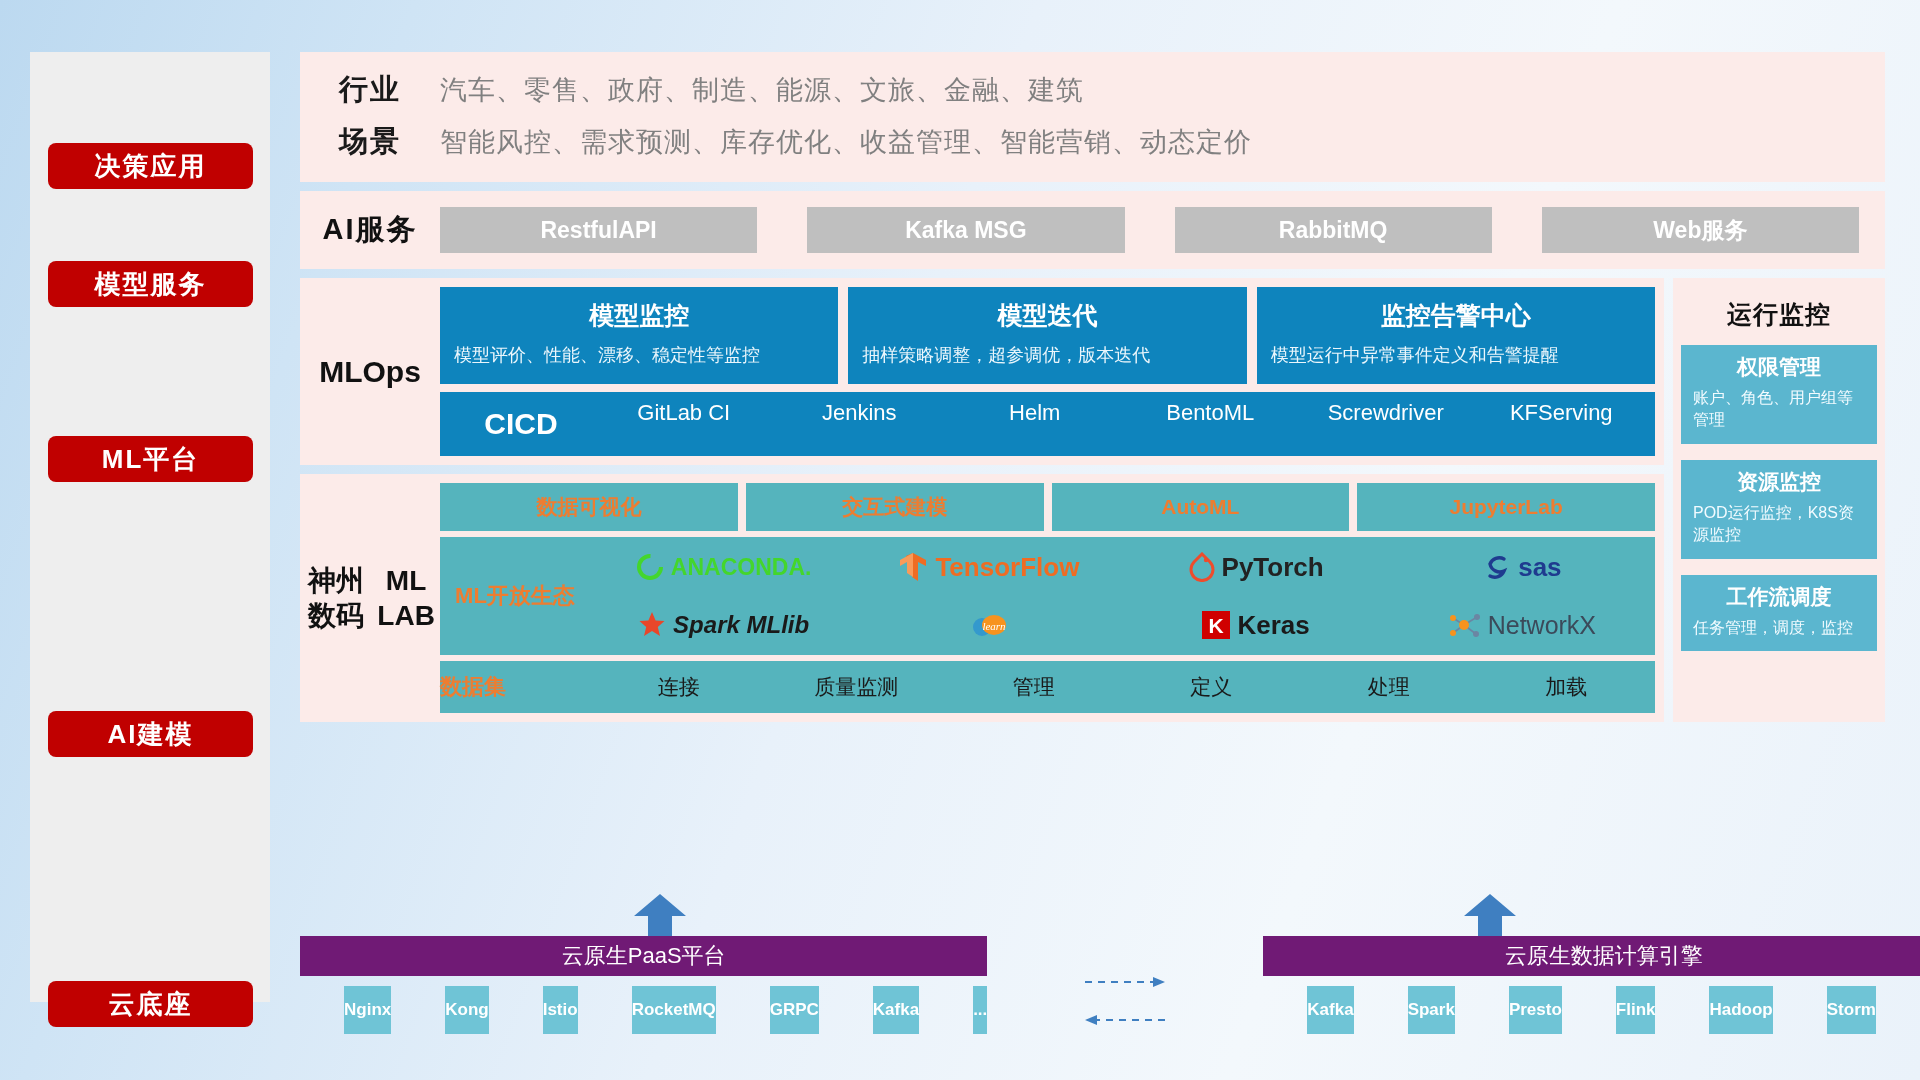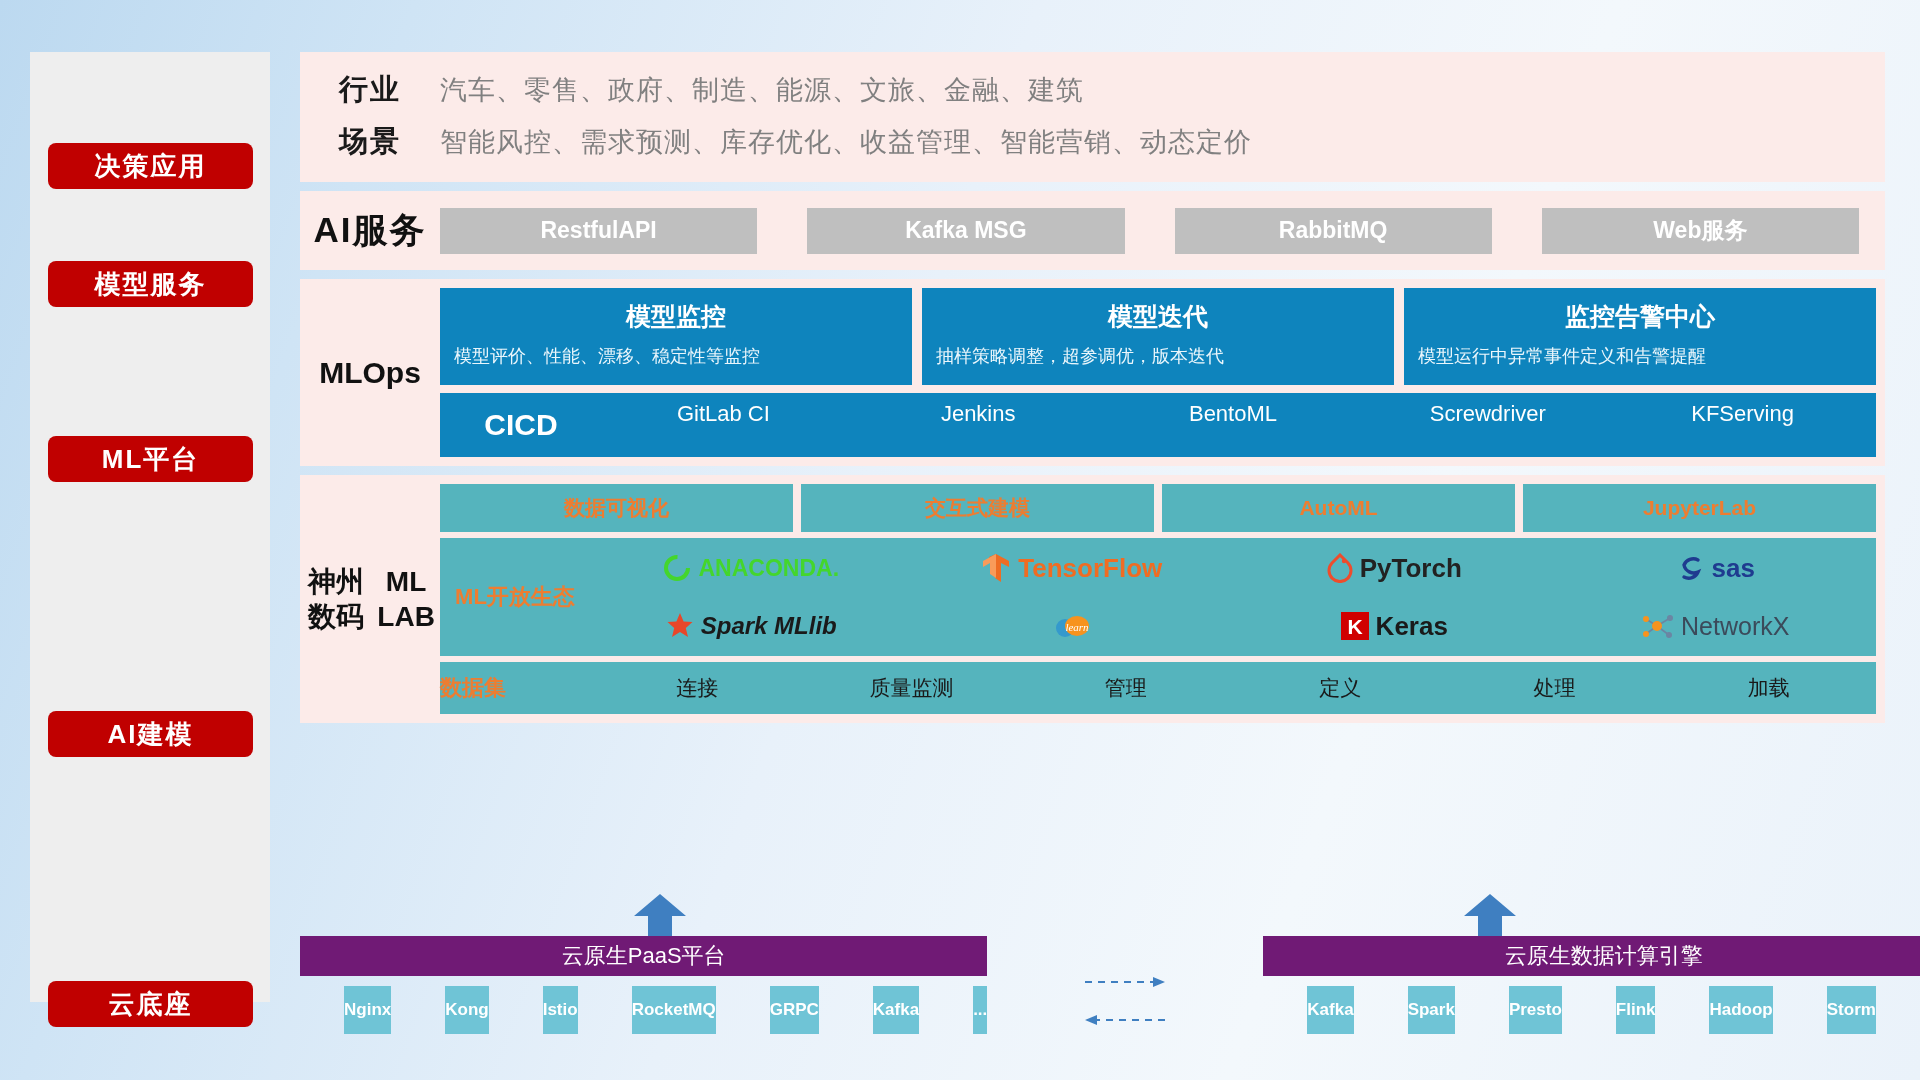--- a/index.html
+++ b/index.html
@@ -37,21 +37,21 @@
   .band + .band{margin-top:9px;}
 
   
   .row-ind{padding:18px 0 20px 0;display:flex;flex-direction:column;gap:12px;}
   .ind-line{display:flex;align-items:center;}
   .ind-key{width:140px;flex:none;text-align:center;color:#1a1a1a;font-size:29px;font-weight:bold;letter-spacing:2px;}
   .ind-val{color:#808080;font-size:27px;letter-spacing:1px;}
 
   
   .row-svc{display:flex;align-items:center;padding:16px 26px 16px 0;}
-  .svc-key{width:140px;flex:none;text-align:center;color:#111;font-size:35px;font-weight:bold;letter-spacing:2px;}
+  .svc-key{width:140px;flex:none;text-align:center;color:#111;font-size:29px;font-weight:bold;letter-spacing:2px;}
   .svc-items{flex:1;display:flex;gap:50px;}
   .svc-box{
     flex:1;height:46px;background:#bfbfbf;color:#fff;
     display:flex;align-items:center;justify-content:center;
     font-size:23px;font-weight:bold;
   }
 
   
   .mid-wrap{display:flex;gap:9px;margin-top:9px;}
   .mid-left{flex:1;display:flex;flex-direction:column;gap:9px;}
@@ -160,20 +160,21 @@
               </div>
               <div class="mlops-card">
                 <h4>监控告警中心</h4>
                 <p>模型运行中异常事件定义和告警提醒</p>
               </div>
             </div>
             <div class="cicd-row">
               <div class="cicd-title">CICD</div>
               <span class="cicd-item">GitLab CI</span>
               <span class="cicd-item">Jenkins</span>
+              <span class="cicd-item">Helm</span>
               <span class="cicd-item">BentoML</span>
               <span class="cicd-item">Screwdriver</span>
               <span class="cicd-item">KFServing</span>
             </div>
           </div>
         </div>
 
         <div class="lab-band">
           <div class="lab-key">
             <span>神州数码</span>
@@ -274,20 +275,35 @@
               <div class="ds-item">定义</div>
               <div class="ds-item">处理</div>
               <div class="ds-item">加载</div>
             </div>
 
           </div>
         </div>
 
       </div>
 
+      <div class="mid-right">
+        <div class="mon-title">运行监控</div>
+        <div class="mon-card">
+          <h5>权限管理</h5>
+          <p>账户、角色、用户组等管理</p>
+        </div>
+        <div class="mon-card">
+          <h5>资源监控</h5>
+          <p>POD运行监控，K8S资源监控</p>
+        </div>
+        <div class="mon-card">
+          <h5>工作流调度</h5>
+          <p>任务管理，调度，监控</p>
+        </div>
+      </div>
 
     </div>
   </div>
 
   <div class="bottom">
 
     <svg width="1585" height="46">
       <polygon points="360,4 386,26 372,26 372,46 348,46 348,26 334,26" fill="#3f7fc1"></polygon>
       <polygon points="1190,4 1216,26 1202,26 1202,46 1178,46 1178,26 1164,26" fill="#3f7fc1"></polygon>
     </svg>

